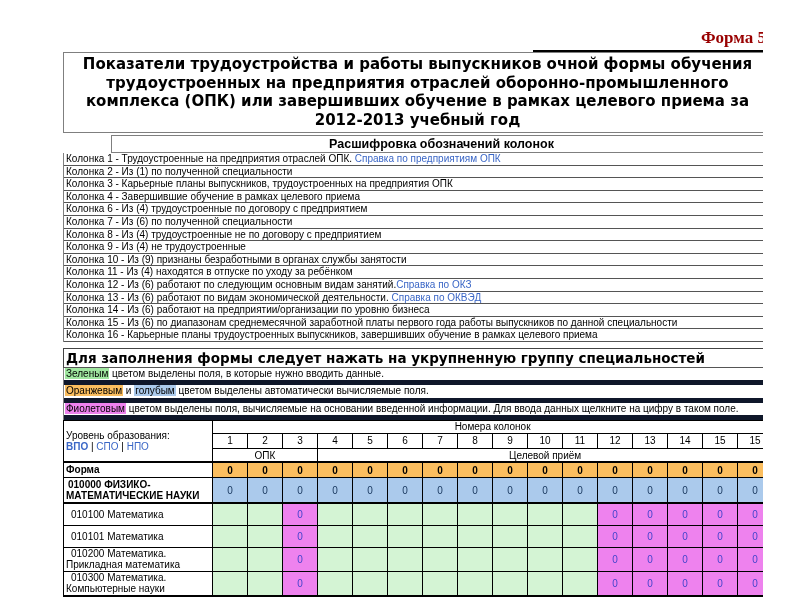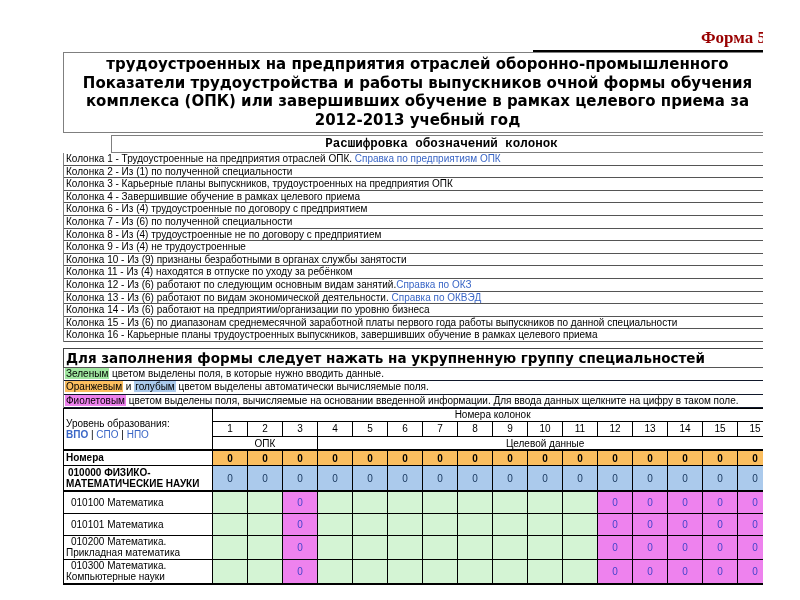--- a/index.html
+++ b/index.html
@@ -16,33 +16,33 @@
   .forma5-wrap{ margin-left:470px; width:239px; border-bottom:2px solid #000;
     text-align:right; padding-right:6px; padding-bottom:2px; }
   .forma5{ font-family:"Liberation Serif", serif; font-weight:bold; font-size:17px;
     color:var(--form-red); }
 
   .title-box{ border:1px solid var(--boxborder); text-align:center; padding:2px 0 3px 0; }
   .title-line{ font-family:"DejaVu Sans", sans-serif; font-weight:bold; font-size:15px;
     line-height:18.5px; white-space:nowrap; }
 
   .decode-box{ margin-top:2px; border:1px solid var(--boxborder); text-align:center;
-    font-family:Liberation Mono, monospace; font-weight:bold; font-size:12.5px; padding:1px 0;margin-left:48px; }
+    font-family:Liberation Sans, sans-serif; font-weight:bold; font-size:12.5px; padding:1px 0;margin-left:48px; }
 
   .notes{ border-left:1px solid var(--boxborder); border-right:1px solid var(--boxborder); }
   .note-row{ font-size:10px; line-height:11.6px; border-bottom:1px solid #555;
     padding-left:2px; white-space:nowrap; overflow:hidden; }
   .note-link{ color:var(--link); text-decoration:none; cursor:pointer; }
 
   .fill-box{ margin-top:6px; border:1px solid #444; border-bottom:1px solid #555;
     font-family:"DejaVu Sans", sans-serif; font-weight:bold; font-size:13.5px;
     padding:1px 2px; white-space:nowrap; overflow:hidden; }
 
   .legend{ border-left:1px solid var(--boxborder); border-right:1px solid var(--boxborder); }
-  .legend-row{ font-size:10px; line-height:12.3px; border-bottom:1px solid #0f172a;
+  .legend-row{ font-size:10px; line-height:12.3px; border-bottom:5px solid #0f172a;
     padding-left:1px; white-space:nowrap; overflow:hidden; }
   .hl{ padding:0 1px; }
   .hl-green{ background:var(--green-hl); }
   .hl-orange{ background:var(--orange); }
   .hl-blue{ background:var(--blue);text-align:center; }
   .hl-violet{ background:var(--violet); }
 
   table{ border-collapse:collapse; table-layout:fixed; width:709px; }
   td{ border:1px solid #000; font-size:10px; padding:0; overflow:hidden; }
   .hdr{ text-align:center; background:#fff; }
@@ -71,22 +71,22 @@
 <body>
 
 <div class="page">
   <div class="content">
 
     <div class="forma5-wrap">
       <span class="forma5">Форма 5</span>
     </div>
 
     <div class="title-box">
+      <div class="title-line">Показатели трудоустройства и работы выпускников очной формы обучения</div>
       <div class="title-line">трудоустроенных на предприятия отраслей оборонно-промышленного</div>
-      <div class="title-line">Показатели трудоустройства и работы выпускников очной формы обучения</div>
       <div class="title-line">комплекса (ОПК) или завершивших обучение в рамках целевого приема за</div>
       <div class="title-line">2012-2013 учебный год</div>
     </div>
 
     <div class="decode-box">Расшифровка обозначений колонок</div>
 
     <div class="notes" id="notes">
         <div class="note-row"><span>Колонка 1 - Трудоустроенные на предприятия отраслей ОПК. </span><a class="note-link">Справка по предприятиям ОПК</a></div>
         <div class="note-row"><span>Колонка 2 - Из (1) по полученной специальности</span></div>
         <div class="note-row"><span>Колонка 3 - Карьерные планы выпускников, трудоустроенных на предприятия ОПК</span></div>
@@ -153,26 +153,26 @@
             <td class="hdr">10</td>
             <td class="hdr">11</td>
             <td class="hdr">12</td>
             <td class="hdr">13</td>
             <td class="hdr">14</td>
             <td class="hdr">15</td>
             <td class="hdr">15</td>
           </tr>
       <tr class="hdr-groups">
         <td class="hdr" colspan="3">ОПК</td>
-        <td class="hdr" colspan="13">Целевой данные</td>
+        <td class="hdr" colspan="13">Целевой приём</td>
       </tr>
       </tbody>
         <tbody id="table-body">
           <tr class="row-total">
-            <td class="lbl lbl-total">Номера</td>
+            <td class="lbl lbl-total">Форма</td>
             <td class="cell c-orange">0</td>
             <td class="cell c-orange">0</td>
             <td class="cell c-orange">0</td>
             <td class="cell c-orange">0</td>
             <td class="cell c-orange">0</td>
             <td class="cell c-orange">0</td>
             <td class="cell c-orange">0</td>
             <td class="cell c-orange">0</td>
             <td class="cell c-orange">0</td>
             <td class="cell c-orange">0</td>

